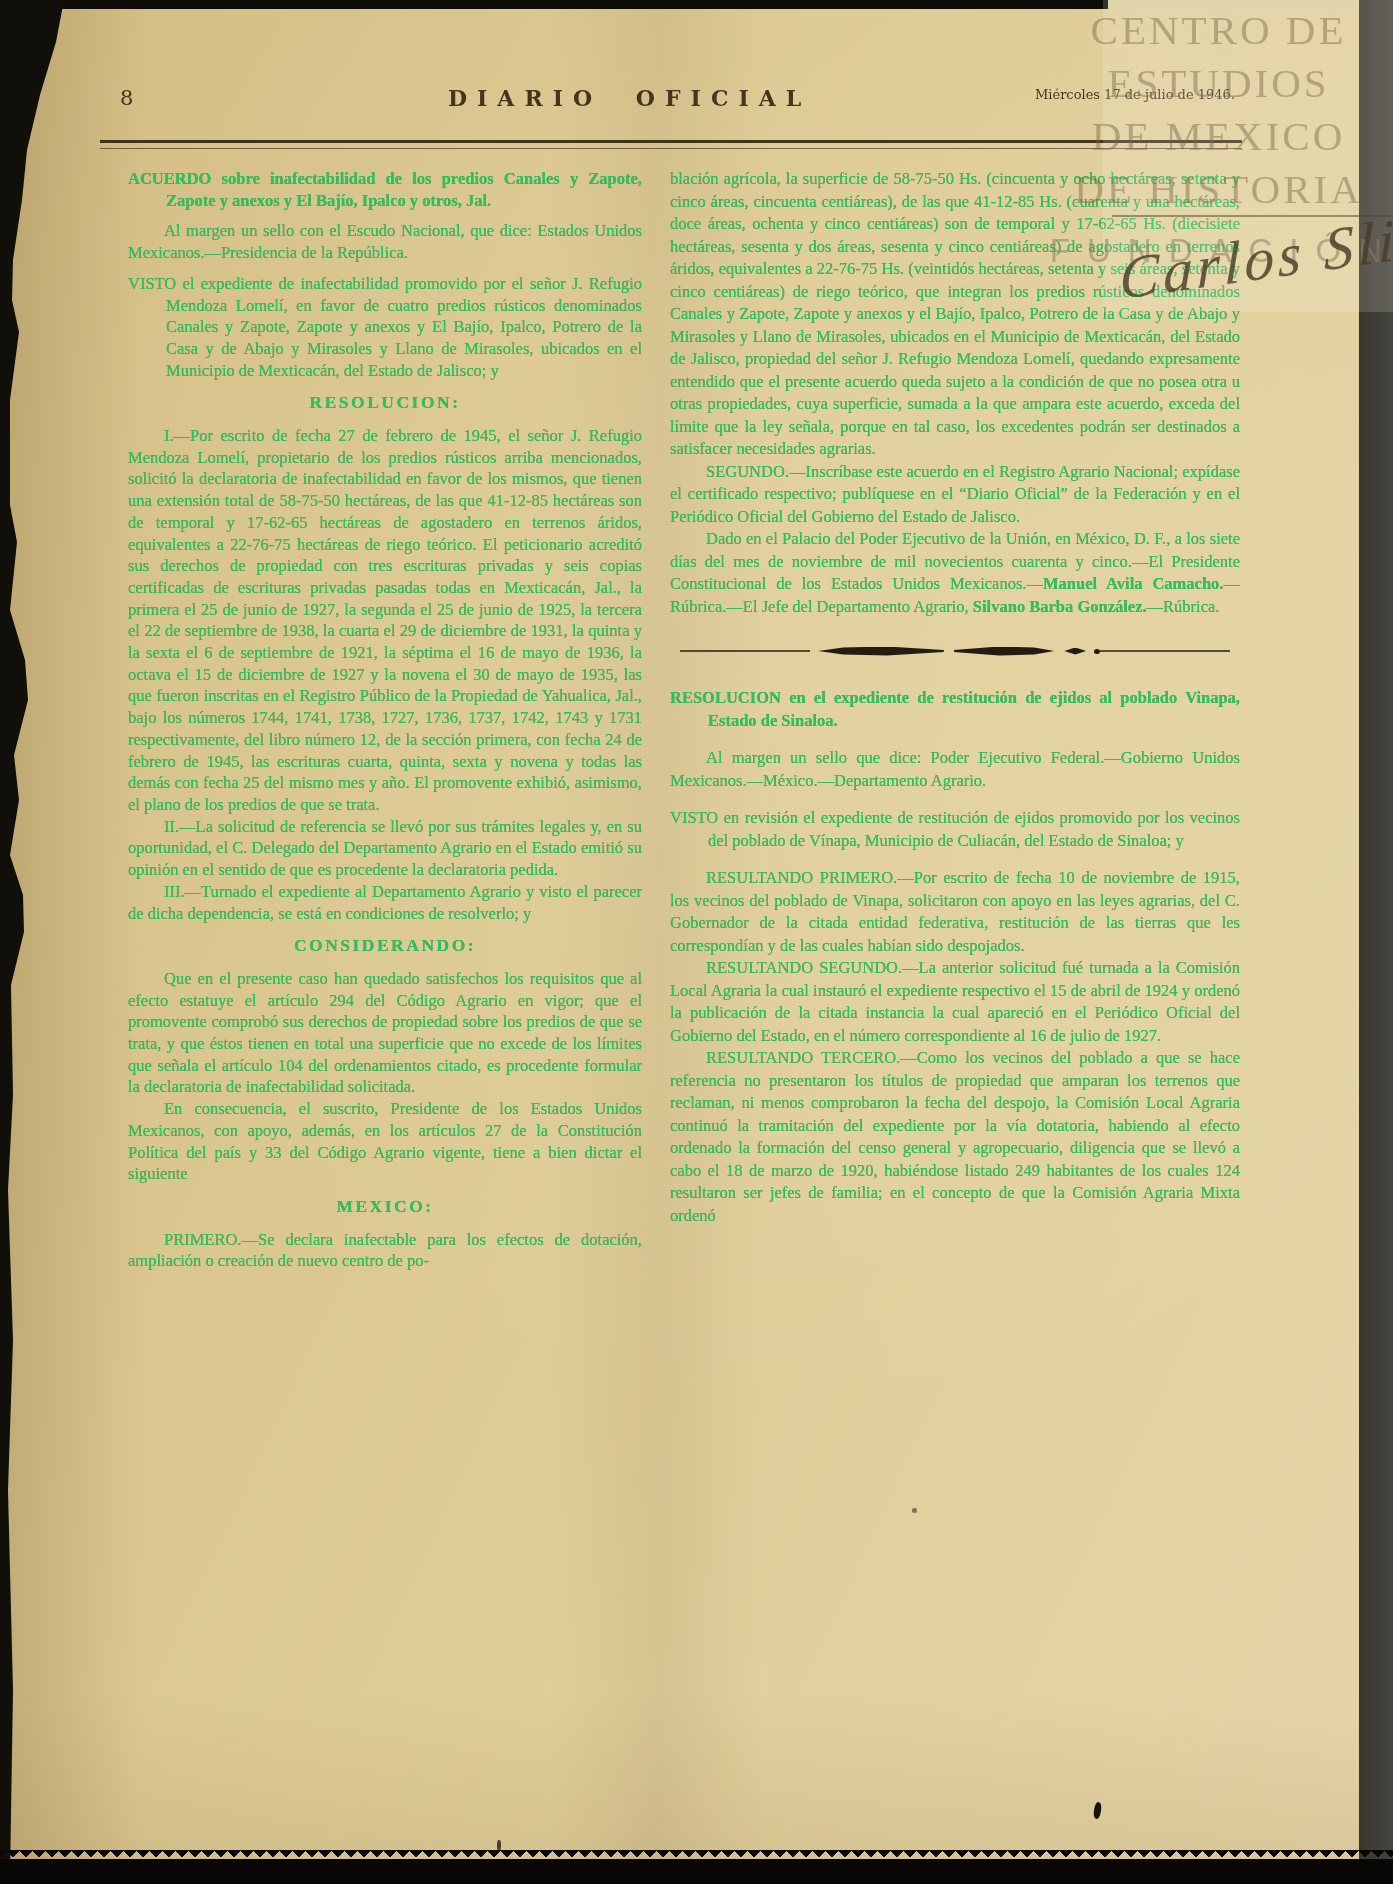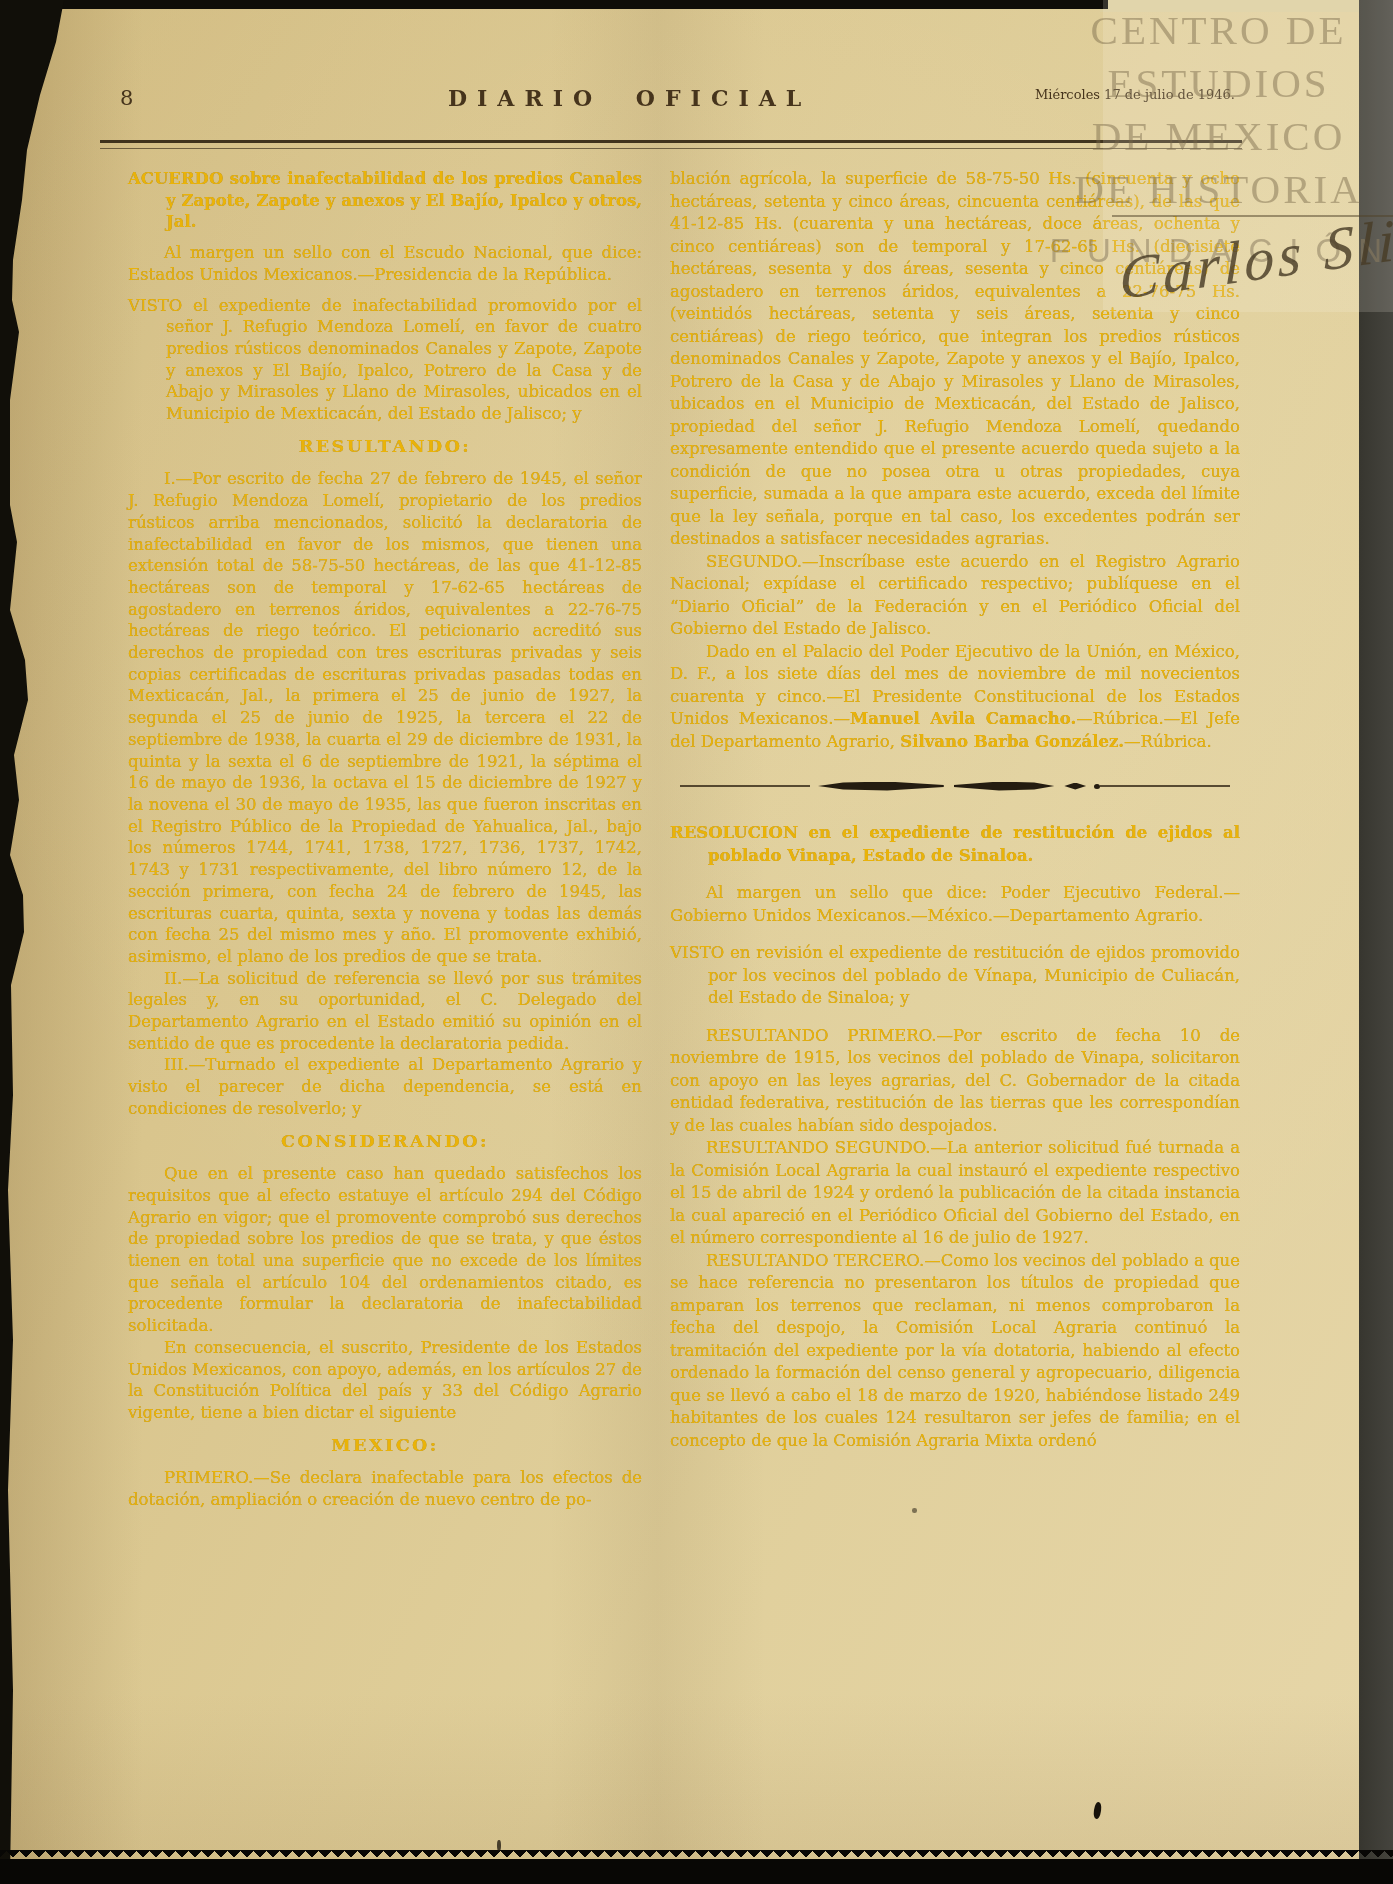--- a/index.html
+++ b/index.html
@@ -67,22 +67,23 @@
   .rule-double{
     position:absolute;left:100px;top:140px;width:1142px;height:5px;z-index:3;
     border-top:3.5px solid rgba(44,32,14,0.88);border-bottom:1.5px solid rgba(44,32,14,0.6);
   }
 
   .content{position:absolute;left:128px;top:168px;width:1112px;display:flex;gap:28px;z-index:4;}
   .col{text-rendering:optimizeLegibility;}
   .col-left{width:514px;}
   .col-right{width:570px;}
   .col p{
-    margin:0;text-align:justify;font-size:16.5px;color:#eab308;
+    margin:0;text-align:justify;font-size:16.5px;color:#22c55e;
     text-shadow:0 0 0.6px rgba(70,52,28,0.5);
+    font-family:Liberation Serif, serif;
   }
   .col-left p{line-height:21.7px;}
   .col-right p{line-height:22.5px;}
   .indent{text-indent:36px;}
   .hang{padding-left:38px;text-indent:-38px;}
   .bold{font-weight:bold;}
   .center-head{
     text-align:center !important;text-indent:0 !important;font-weight:bold;
     letter-spacing:2.5px;margin:11px 0 !important;font-size:17.5px !important;
   }
@@ -107,21 +108,21 @@
 <div class="masthead ink">DIARIO OFICIAL</div>
 <div class="issue-date ink">Miércoles 17 de julio de 1946.</div>
 <div class="rule-double"></div>
 
 <div class="content">
 
   <div class="col col-left">
     <p class="hang bold">ACUERDO sobre inafectabilidad de los predios Canales y Zapote, Zapote y anexos y El Bajío, Ipalco y otros, Jal.</p>
     <p class="indent sp">Al margen un sello con el Escudo Nacional, que dice: Estados Unidos Mexicanos.—Presidencia de la República.</p>
     <p class="hang sp">VISTO el expediente de inafectabilidad promovido por el señor J. Refugio Mendoza Lomelí, en favor de cuatro predios rústicos denominados Canales y Zapote, Zapote y anexos y El Bajío, Ipalco, Potrero de la Casa y de Abajo y Mirasoles y Llano de Mirasoles, ubicados en el Municipio de Mexticacán, del Estado de Jalisco; y</p>
-    <p class="center-head">RESULTANDO:</p>
+    <p class="center-head">RESOLUCION:</p>
     <p class="indent">I.—Por escrito de fecha 27 de febrero de 1945, el señor J. Refugio Mendoza Lomelí, propietario de los predios rústicos arriba mencionados, solicitó la declaratoria de inafectabilidad en favor de los mismos, que tienen una extensión total de 58-75-50 hectáreas, de las que 41-12-85 hectáreas son de temporal y 17-62-65 hectáreas de agostadero en terrenos áridos, equivalentes a 22-76-75 hectáreas de riego teórico. El peticionario acreditó sus derechos de propiedad con tres escrituras privadas y seis copias certificadas de escrituras privadas pasadas todas en Mexticacán, Jal., la primera el 25 de junio de 1927, la segunda el 25 de junio de 1925, la tercera el 22 de septiembre de 1938, la cuarta el 29 de diciembre de 1931, la quinta y la sexta el 6 de septiembre de 1921, la séptima el 16 de mayo de 1936, la octava el 15 de diciembre de 1927 y la novena el 30 de mayo de 1935, las que fueron inscritas en el Registro Público de la Propiedad de Yahualica, Jal., bajo los números 1744, 1741, 1738, 1727, 1736, 1737, 1742, 1743 y 1731 respectivamente, del libro número 12, de la sección primera, con fecha 24 de febrero de 1945, las escrituras cuarta, quinta, sexta y novena y todas las demás con fecha 25 del mismo mes y año. El promovente exhibió, asimismo, el plano de los predios de que se trata.</p>
     <p class="indent">II.—La solicitud de referencia se llevó por sus trámites legales y, en su oportunidad, el C. Delegado del Departamento Agrario en el Estado emitió su opinión en el sentido de que es procedente la declaratoria pedida.</p>
     <p class="indent">III.—Turnado el expediente al Departamento Agrario y visto el parecer de dicha dependencia, se está en condiciones de resolverlo; y</p>
     <p class="center-head">CONSIDERANDO:</p>
     <p class="indent">Que en el presente caso han quedado satisfechos los requisitos que al efecto estatuye el artículo 294 del Código Agrario en vigor; que el promovente comprobó sus derechos de propiedad sobre los predios de que se trata, y que éstos tienen en total una superficie que no excede de los límites que señala el artículo 104 del ordenamientos citado, es procedente formular la declaratoria de inafectabilidad solicitada.</p>
     <p class="indent">En consecuencia, el suscrito, Presidente de los Estados Unidos Mexicanos, con apoyo, además, en los artículos 27 de la Constitución Política del país y 33 del Código Agrario vigente, tiene a bien dictar el siguiente</p>
     <p class="center-head">MEXICO:</p>
     <p class="indent">PRIMERO.—Se declara inafectable para los efectos de dotación, ampliación o creación de nuevo centro de po-</p>
   </div>
 

